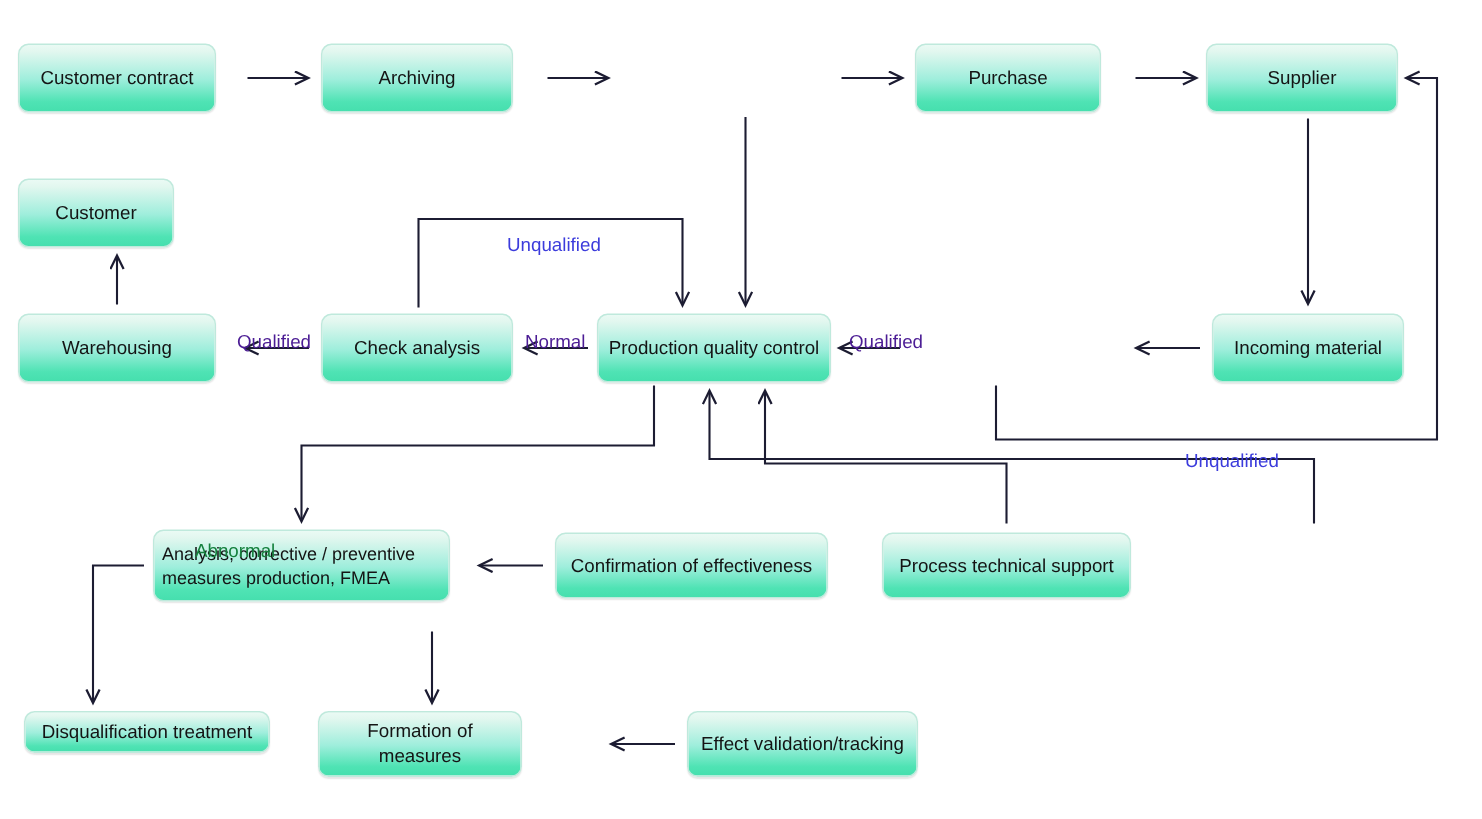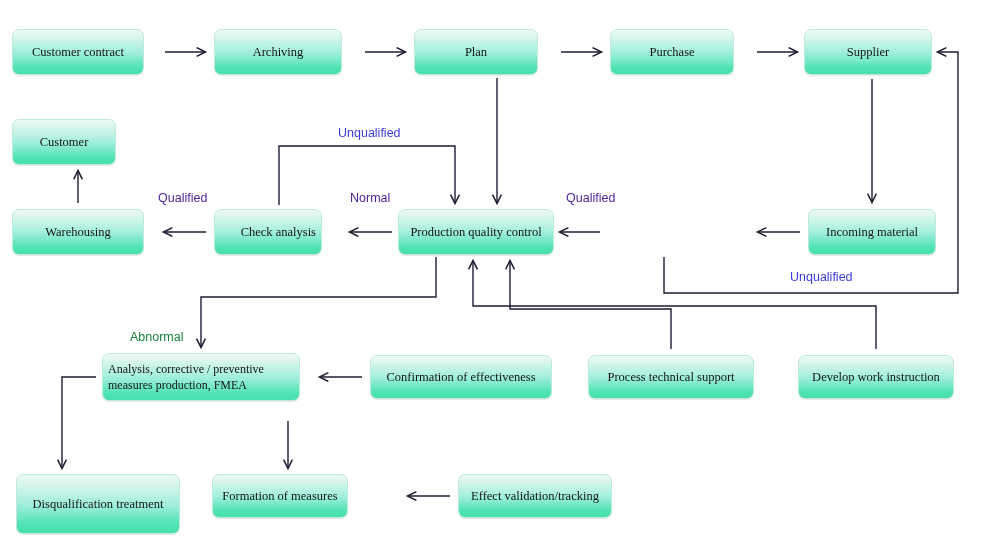--- a/index.html
+++ b/index.html
@@ -13,28 +13,28 @@
     background:linear-gradient(to bottom,#eafaf4 0%,#e2f7ef 10%,#9feedc 52%,#4fe3b4 86%,#46dfae 100%);
     border:1px solid #bfe9dc;
     box-shadow:0 1px 1px rgba(0,0,0,0.10);
     display:flex;align-items:center;justify-content:center;
     text-align:center;
     color:#141414;
     font-size:12.5px;
     line-height:1.35;
     padding:12px 5px;
     user-select:none;
-    font-family:Liberation Serif, serif;
   }
   .node span{display:block;}
   .lbl{
     position:absolute;
     font-size:12.5px;
     white-space:nowrap;
     user-select:none;
+    margin-top:30px;
   }
   .lbl.blue{color:#3c3cdc;}
   .lbl.green{color:#4c1d95;}
   .lbl.red{color:#15803d;}
 </style>
 </head>
 <body>
 
 <div id="stage">
 
@@ -84,57 +84,51 @@
       <path d="M450,496 L408,496"></path>
     </g>
   </svg>
 
   <div class="node" style="left: 12px; top: 29px; width: 132px; height: 46px;">
     <span>Customer contract</span>
     </div>
   <div class="node" style="left: 214px; top: 29px; width: 128px; height: 46px;">
     <span>Archiving</span>
     </div>
-  <div class="node" style="left: 414px; top: 29px; width: 124px; height: 46px;">
-    <span>Plan</span>
-    </div>
   <div class="node" style="left: 610px; top: 29px; width: 124px; height: 46px; align-items: center;">
     <span>Purchase</span>
     </div>
   <div class="node" style="left: 804px; top: 29px; width: 128px; height: 46px;">
     <span>Supplier</span>
     </div>
   <div class="node" style="left: 12px; top: 119px; width: 104px; height: 46px;">
     <span>Customer</span>
     </div>
   <div class="node" style="left: 12px; top: 209px; width: 132px; height: 46px;">
     <span>Warehousing</span>
     </div>
-  <div class="node" style="left: 214px; top: 209px; width: 108px; height: 46px; justify-content: flex-end;">
+  <div class="node" style="left: 214px; top: 209px; width: 128px; height: 46px;">
     <span>Check analysis</span>
     </div>
   <div class="node" style="left: 398px; top: 209px; width: 156px; height: 46px;">
     <span>Production quality control</span>
     </div>
   <div class="node" style="left: 808px; top: 209px; width: 128px; height: 46px;">
     <span>Incoming material</span>
     </div>
   <div class="node" style="justify-content: flex-end; text-align: left; font-size: 12px; left: 102px; top: 353px; width: 198px; height: 48px;">
     <span>Analysis, corrective / preventive measures production, FMEA</span>
     </div>
   <div class="node" style="left: 370px; top: 355px; width: 182px; height: 44px;">
     <span>Confirmation of effectiveness</span>
     </div>
   <div class="node" style="left: 588px; top: 355px; width: 166px; height: 44px;">
     <span>Process technical support</span>
     </div>
-  <div class="node" style="left: 798px; top: 355px; width: 156px; height: 44px;">
-    <span>Develop work instruction</span>
-    </div>
-  <div class="node" style="left: 16px; top: 474px; width: 164px; height: 60px;">
+  <div class="node" style="left: 16px; top: 474px; width: 164px; height: 28px;">
     <span>Disqualification treatment</span>
     </div>
   <div class="node" style="left: 212px; top: 474px; width: 136px; height: 44px;">
     <span>Formation of measures</span>
     </div>
   <div class="node" style="left: 458px; top: 474px; width: 154px; height: 44px;">
     <span>Effect validation/tracking</span>
     </div>
 
   <div class="lbl blue" style="left: 338px; top: 126px;">

